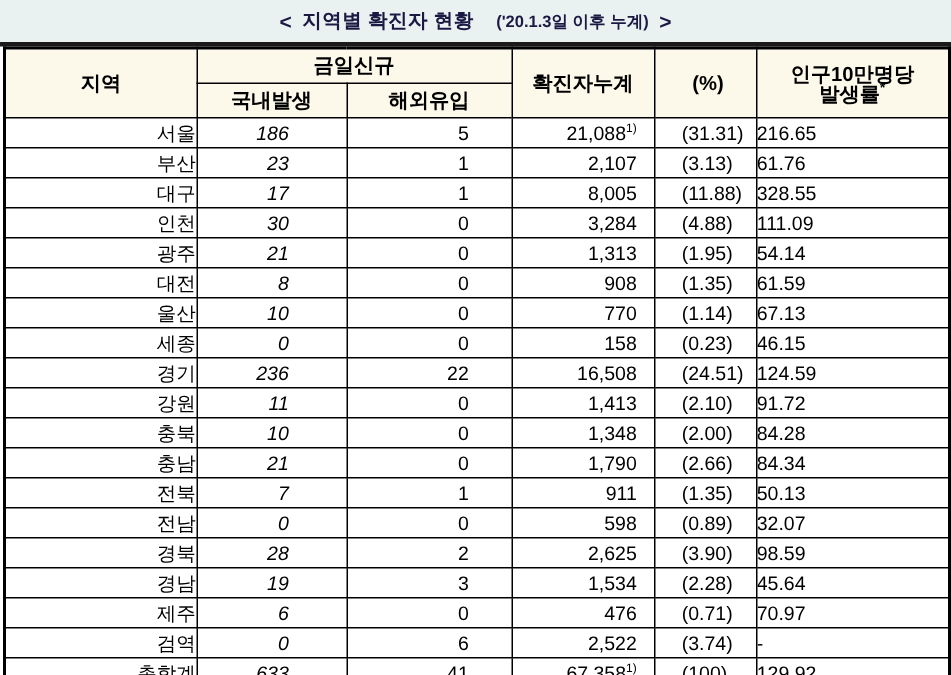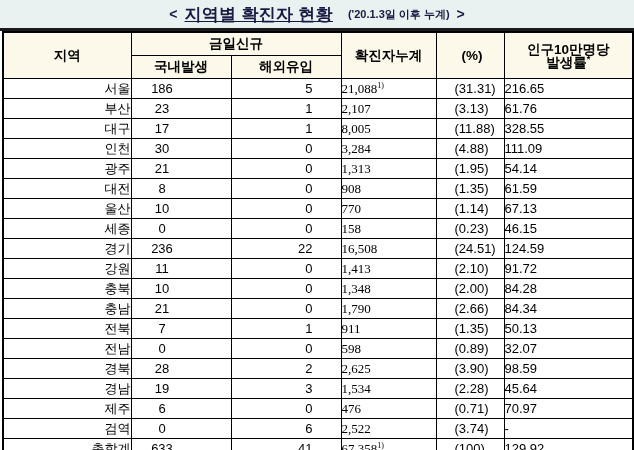--- a/index.html
+++ b/index.html
@@ -11,21 +11,21 @@
   .page { width:634px; height:450px; position:relative; background:#ffffff; }
 
   .title-bar {
     height:28px;
     background:#eaf2f1;
     border-bottom:3px solid #1b1b1b;
     display:flex; align-items:center; justify-content:center;
     color:#191944; font-weight:bold;
   }
   .title-open,.title-close { font-size:14px; margin:0 7px; }
-  .title-main { font-size:17px; letter-spacing:0.3px;text-decoration:underline; }
+  .title-main { font-size:13px; letter-spacing:0.3px; }
   .title-sub { font-size:11px; font-weight:bold; margin-left:15px; }
 
   table.region-table {
     border-collapse:collapse; table-layout:fixed;
     width:630px; margin:0 2px;
     border:2px solid #000;
   }
   .region-table th, .region-table td {
     border:1px solid #000;
     padding:0;
@@ -43,23 +43,23 @@
   th.h-pct { text-align:left; padding-left:4px; }
   th.h-rate { font-size:12px; line-height:13px; }
   .h-rate .sup-star { font-size:9px; vertical-align:super; line-height:0; }
 
   .region-table tbody td {
     font-size:13px;
     height:19px; line-height:19px;
     background:#ffffff;
   }
   td.c-region { text-align:right; }
-  td.c-dom    { text-align:center; padding-right:38px; }
+  td.c-dom    { text-align:right; padding-right:38px;font-style:italic; }
   td.c-imp    { text-align:right; padding-right:28px; }
-  td.c-cum    { text-align:left; padding-right:11px;font-family:Liberation Serif, serif; }
+  td.c-cum    { text-align:right; padding-right:11px; }
   td.c-pct    { text-align:left;  padding-left:18px; }
   td.c-rate   { text-align:left; }
   .dashed-left { border-left:1px dashed #767676 !important; }
   sup.fn { font-size:8px; vertical-align:super; line-height:0; letter-spacing:0; }
 </style>
 </head>
 <body>
 
 <div class="page">
 

